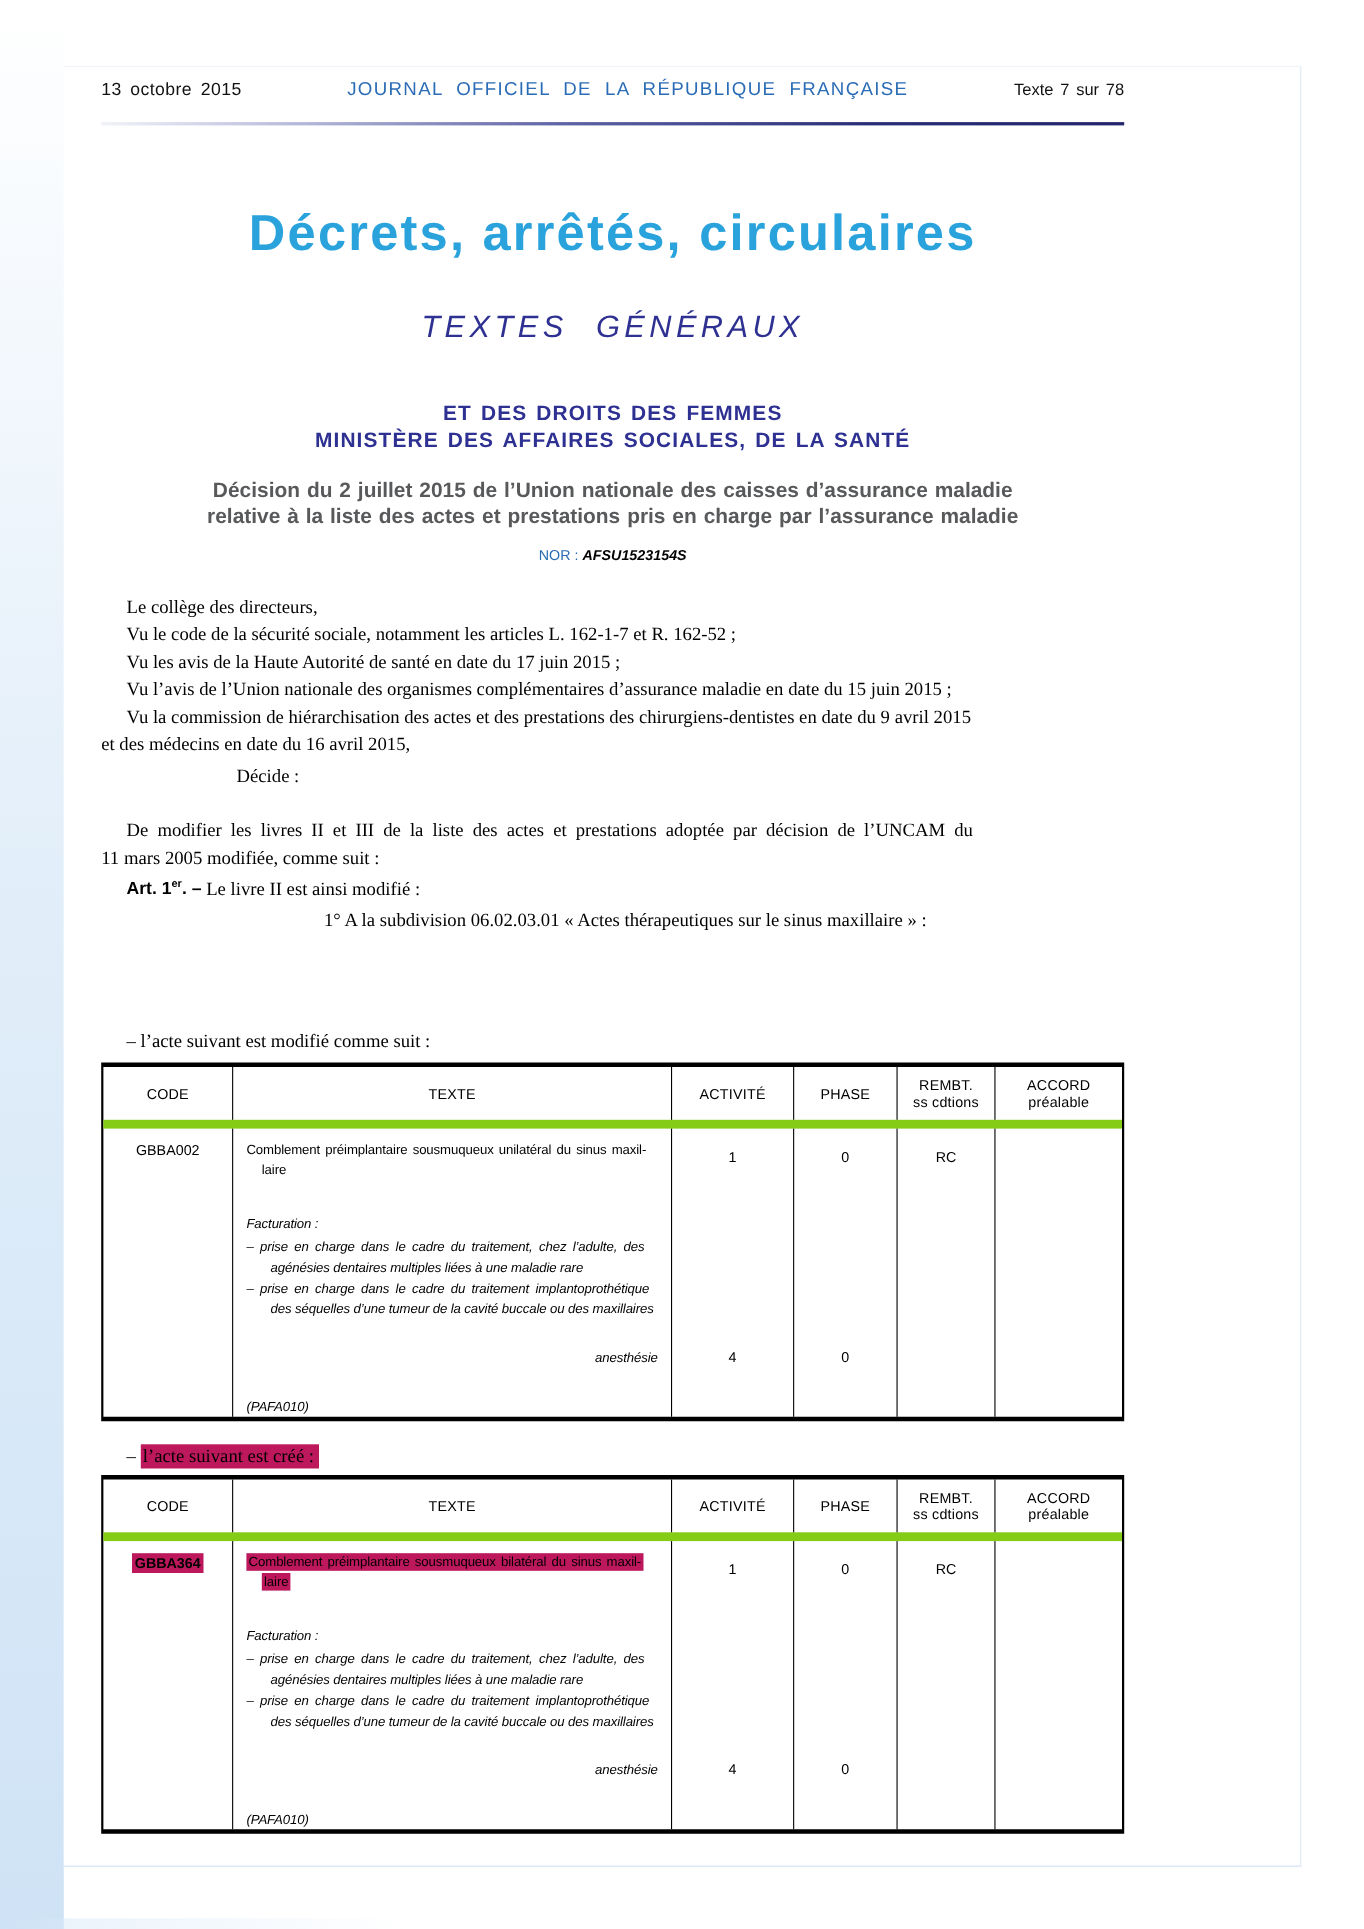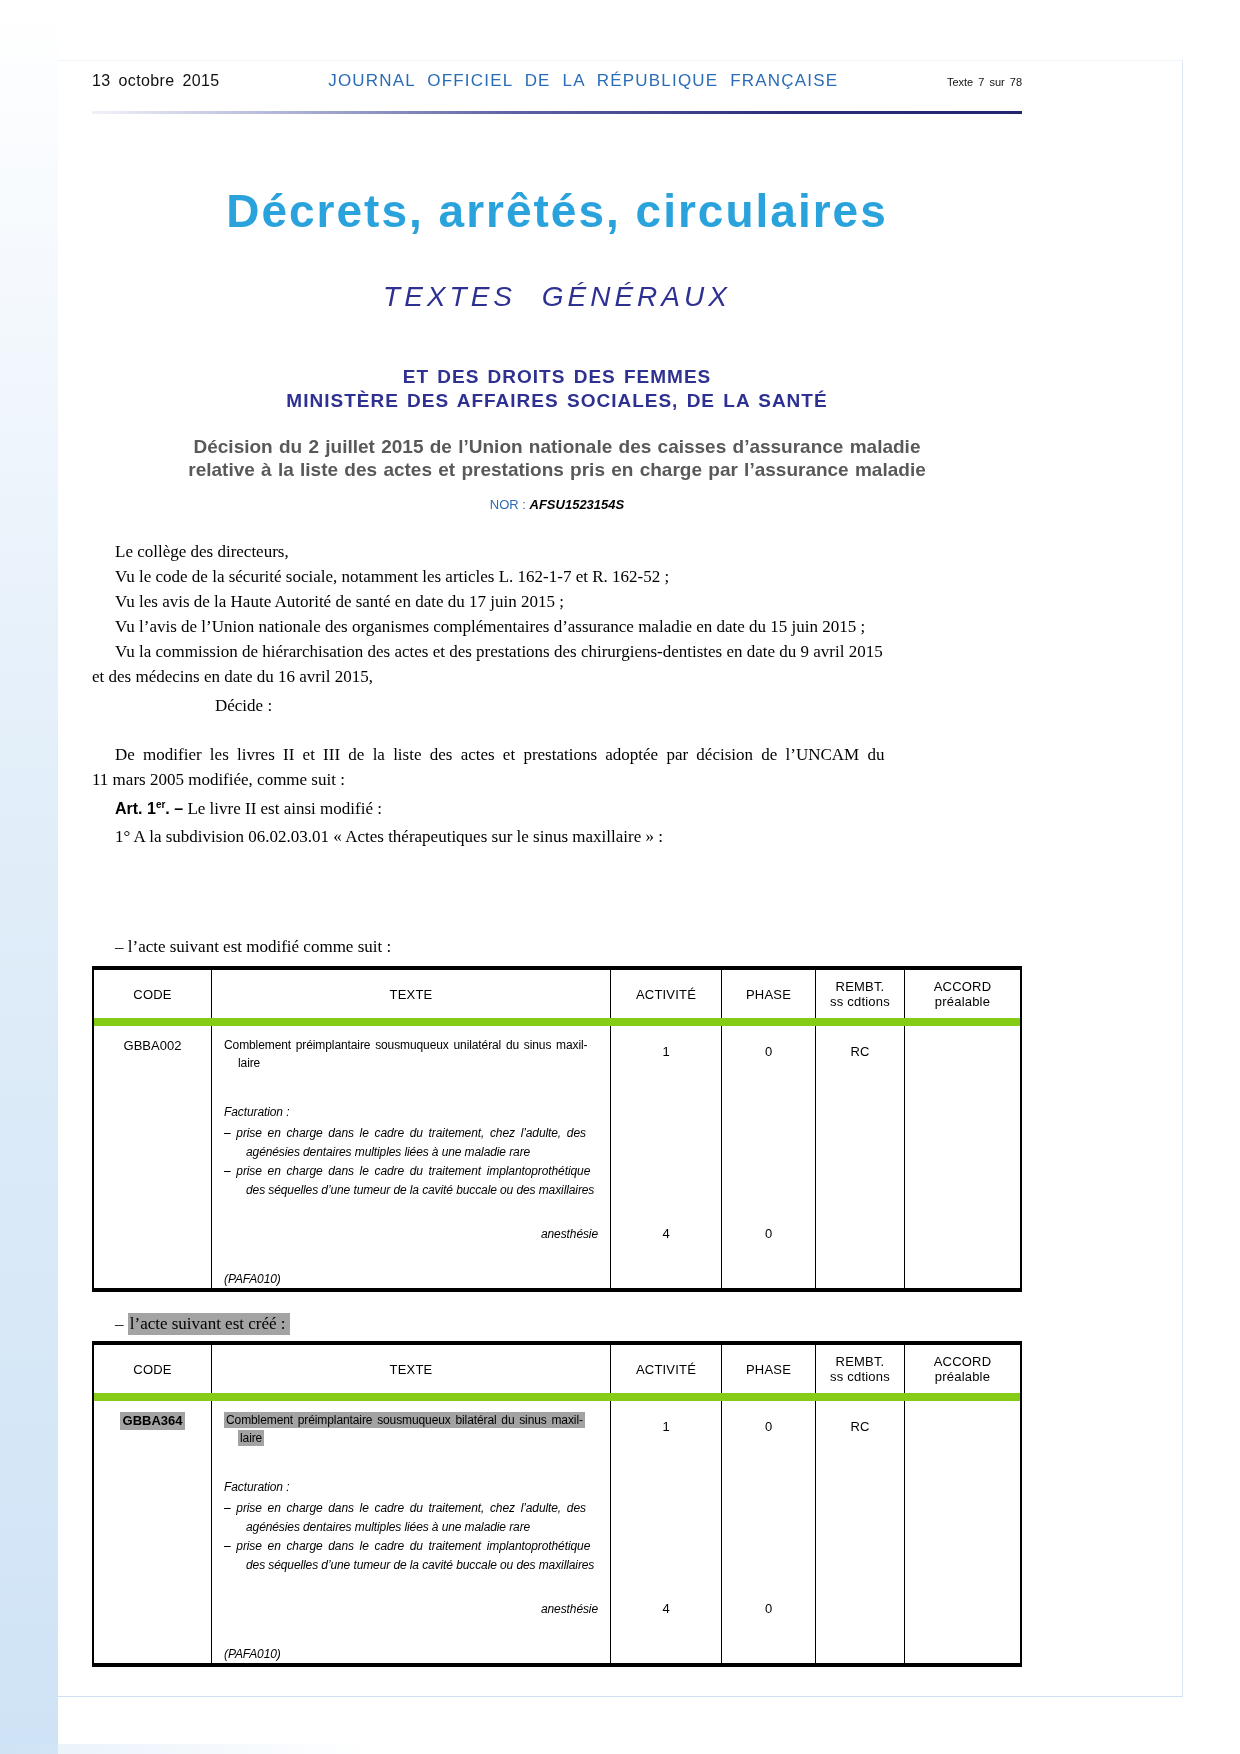--- a/index.html
+++ b/index.html
@@ -24,21 +24,21 @@
     border-top:1px solid #f0f3f9;
     border-right:1px solid #dfeaf6;
     border-bottom:1px solid #cfe0f2;
   }
   .content{position:absolute;left:34px;top:0;width:930px;height:100%;}
 
   
   .head-row{position:absolute;left:0;top:10px;width:930px;display:flex;align-items:baseline;}
   .head-date{font-size:16px;color:#111;letter-spacing:.4px;word-spacing:3px;}
   .head-journal{flex:1;text-align:center;font-size:17px;color:#2a6cb5;letter-spacing:1.2px;word-spacing:6px;}
-  .head-texte{font-size:11px;color:#111;word-spacing:2px;}
+  .head-texte{font-size:15px;color:#111;word-spacing:2px;}
   .head-rule{
     position:absolute;left:0;top:50px;width:930px;height:3px;
     background:linear-gradient(to right,#f1f2f8 0%,#b9bddc 18%,#5e63a5 45%,#2a2e77 75%,#23266e 100%);
   }
 
   
   .main-title{
     position:absolute;left:0;top:124px;width:930px;text-align:center;
     font-size:46px;font-weight:bold;color:#2aa3dc;letter-spacing:2px;line-height:52px;
   }
@@ -63,30 +63,30 @@
     position:absolute;left:0;top:478px;width:930px;
     font-family:"Liberation Serif",serif;font-size:17px;line-height:25px;color:#000;
   }
   .bl{white-space:nowrap;}
   .indent{text-indent:23px;}
   .decide{text-indent:123px;margin-top:4px;}
   .p-modifier{margin-top:24px;}
   .p-modifier .first{word-spacing:4px;}
   .art-line .art-bold{font-family:"Liberation Sans",sans-serif;font-weight:bold;font-size:16px;}
   .art-line sup{font-size:10px;}
-  .p-subdiv{margin-top:3px;}
+  .p-subdiv{margin-top:3px;text-align:center;}
 
   .dash-line{
     position:absolute;left:0;width:930px;
     font-family:"Liberation Serif",serif;font-size:17px;line-height:22px;color:#000;
     text-indent:23px;
   }
   .dash-modified{top:875px;}
   .dash-created{top:1252px;}
-  .hl{background:#a3a3a3;text-align:center;}
+  .hl{background:#be185d;text-align:center;}
   .dash-created .hl{padding:1px 4px 2px 2px;}
 
   
   .jo-table{
     position:absolute;left:0;width:930px;background:#fff;
     border:2px solid #000;border-top-width:4px;border-bottom-width:4px;
     box-sizing:border-box;
     font-size:13px;color:#000;
   }
   .t1{top:905px;}

